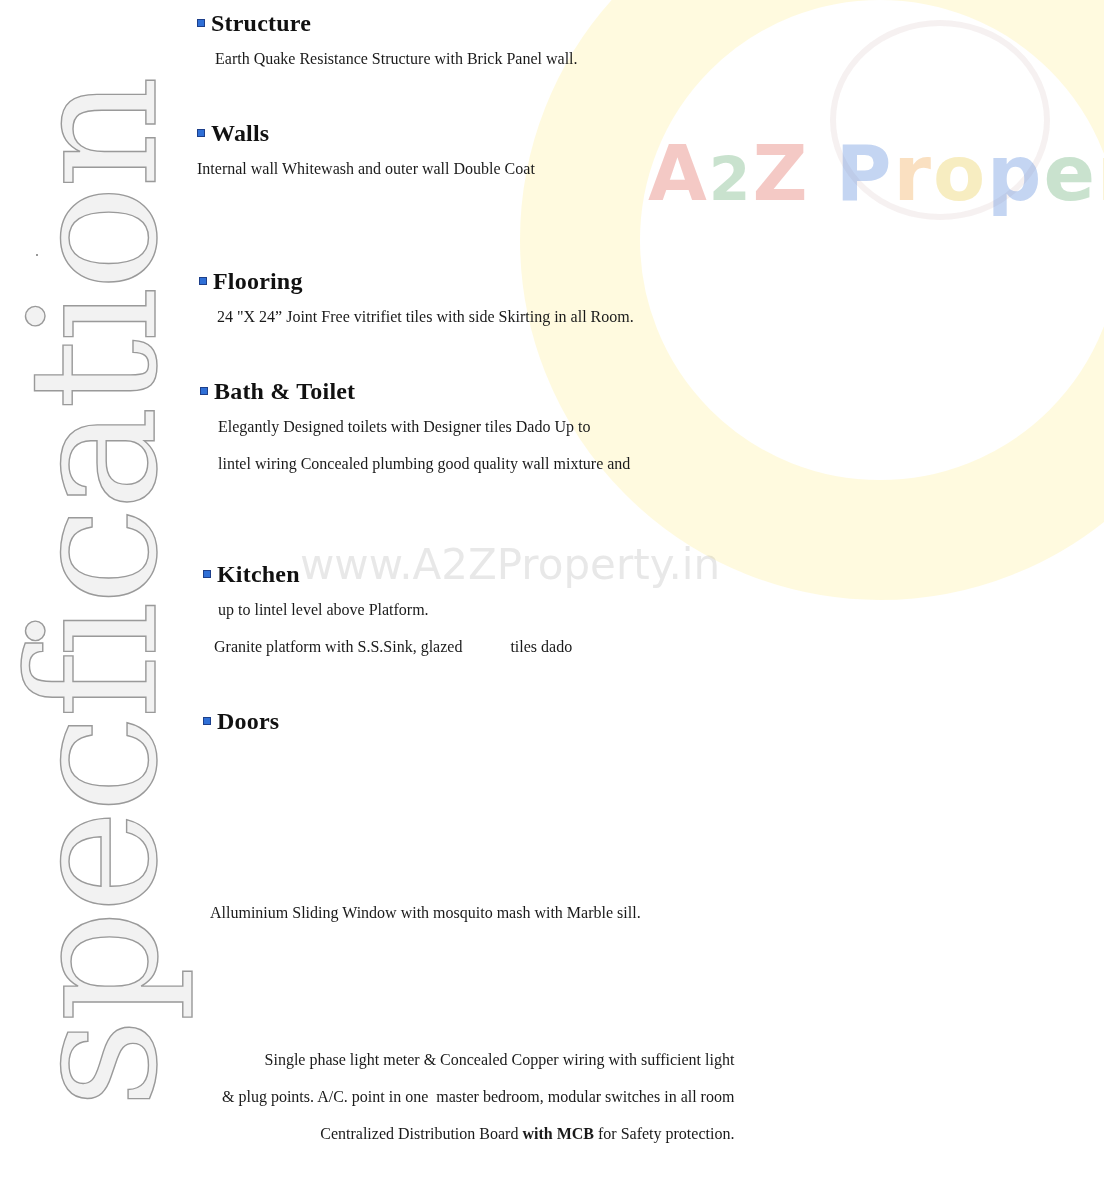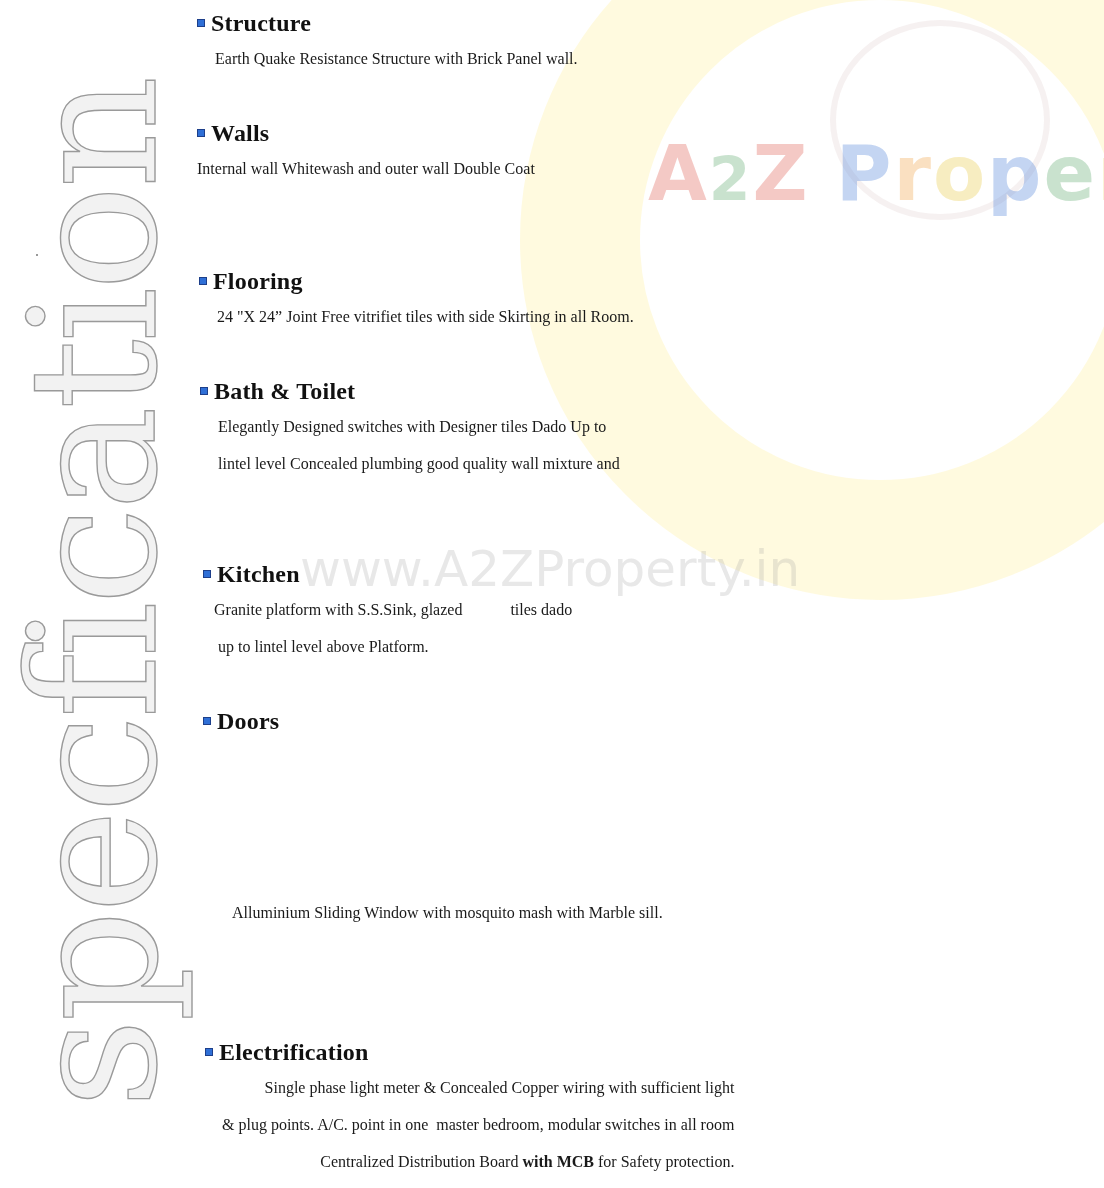--- a/index.html
+++ b/index.html
@@ -50,21 +50,21 @@
       z-index: 0;
       line-height: 1;
     }
     .wm-brand span { opacity: 0.32; }
     .wm-brand .gap { display: inline-block; width: 26px; }
     .wm-url {
       position: absolute;
       left: 300px;
       top: 540px;
       font-family: "DejaVu Sans", "Liberation Sans", sans-serif;
-      font-size: 50px;
+      font-size: 42px;
       color: rgba(150, 150, 150, 0.22);
       white-space: nowrap;
       z-index: 0;
       letter-spacing: 0px;
     }
     
     .side-word {
       position: absolute;
       left: 0;
       top: 0;
@@ -183,54 +183,50 @@
       <span class="line">24 "X 24” Joint Free vitrifiet tiles with side Skirting in all Room.</span>
     </div>
   </div>
 
   <div class="section" style="left:200px; top:377px;">
     <div class="section-head">
       <span class="bullet"></span>
       <span class="section-title">Bath &amp; Toilet</span>
     </div>
     <div class="section-body" style="margin-left:18px;">
-      <span class="line">Elegantly Designed switches with Designer tiles Dado Up to</span>
-      <span class="line">lintel level Concealed plumbing good quality wall mixture and</span>
+      <span class="line">Elegantly Designed toilets with Designer tiles Dado Up to</span>
+      <span class="line">lintel wiring Concealed plumbing good quality wall mixture and</span>
     </div>
   </div>
 
   <div class="section" style="left:203px; top:560px;">
     <div class="section-head">
       <span class="bullet"></span>
       <span class="section-title">Kitchen</span>
     </div>
     <div class="section-body" style="margin-left:11px;">
+      <span class="line"> up to lintel level above Platform.</span>
       <span class="line">Granite platform with S.S.Sink, glazed            tiles dado</span>
-      <span class="line"> up to lintel level above Platform.</span>
     </div>
   </div>
 
   <div class="section" style="left:203px; top:707px;">
     <div class="section-head">
       <span class="bullet"></span>
       <span class="section-title">Doors</span>
     </div>
   </div>
 
   <div class="section" style="left:204px; top:891px;">
-    <div class="section-body" style="margin-left:28px;">
+    <div class="section-body" style="margin-left:6px;">
       <span class="line">Alluminium Sliding Window with mosquito mash with Marble sill.</span>
     </div>
   </div>
 
   <div class="section" style="left:205px; top:1038px;">
-    <div class="section-head">
-      <span class="bullet"></span>
-      <span class="section-title">Electrification</span>
-    </div>
     <div class="section-body" style="margin-left:17px;text-align:right;">
       <span class="line">Single phase light meter &amp; Concealed Copper wiring with sufficient light</span>
       <span class="line">&amp; plug points. A/C. point in one  master bedroom, modular switches in all room</span>
       <span class="line"><span>Centralized Distribution Board </span><span class="bold">with MCB</span><span> for Safety protection.</span></span>
     </div>
   </div>
 
 </div>
 
 </body></html>

